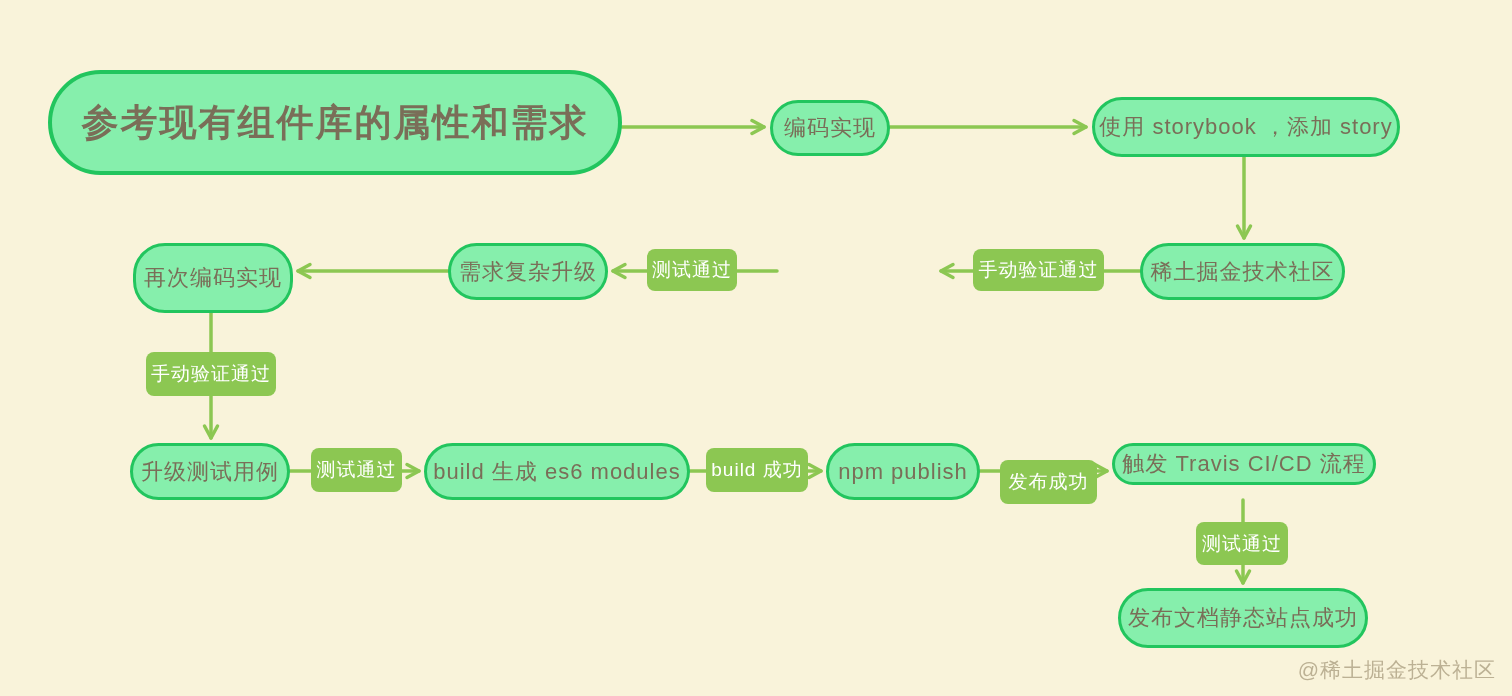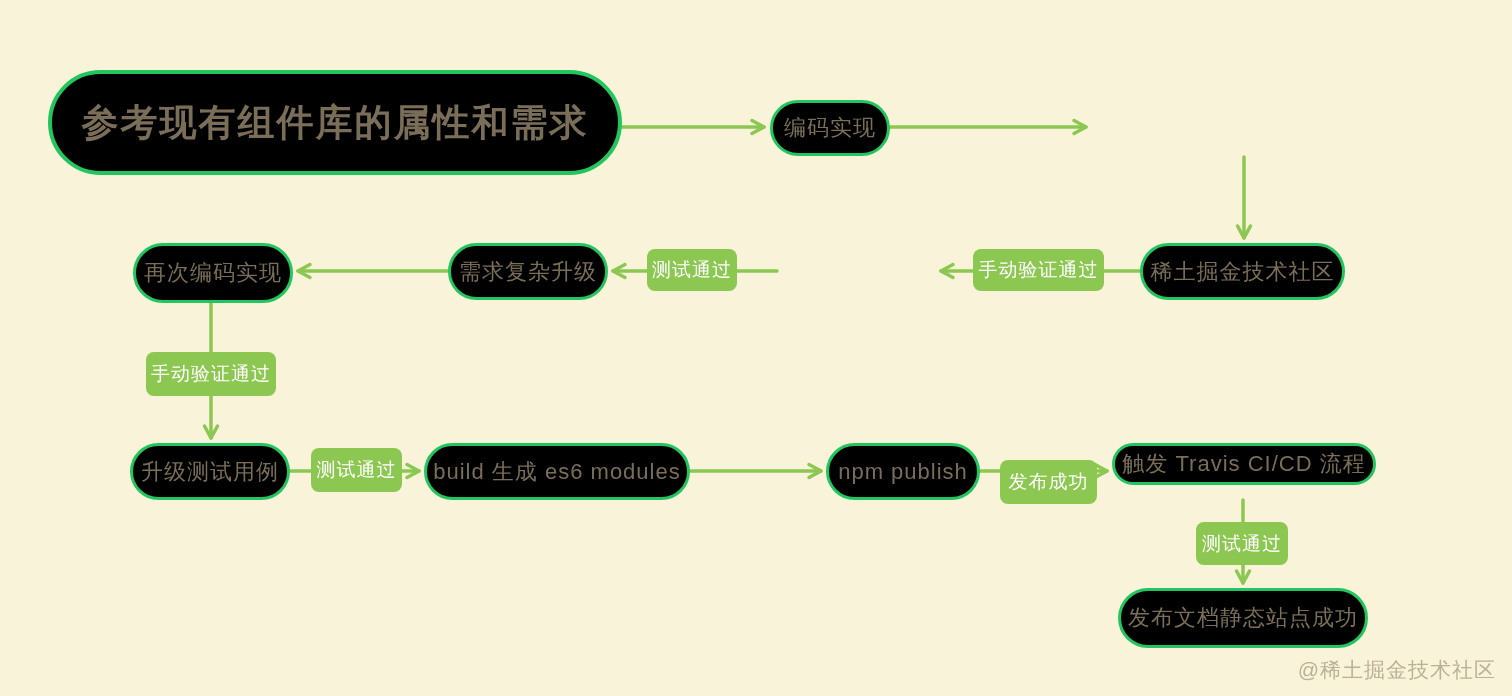--- a/index.html
+++ b/index.html
@@ -6,21 +6,21 @@
   .canvas{
     position:relative;
     width:1512px;height:696px;
     background:#f9f3da;
     font-family:"Liberation Sans", sans-serif;
     overflow:hidden;
   }
   .arrows{position:absolute;left:0;top:0;width:1512px;height:696px;}
   .node{
     position:absolute;
-    background:#000000;
+    background:#86efac;
     border:3px solid #22c55e;
     border-radius:32px;
     display:flex;align-items:center;justify-content:center;
     color:#7a6e58;
     font-size:22px;
     letter-spacing:1px;
     white-space:nowrap;
     box-sizing:border-box;
   }
   .node.title{
@@ -48,21 +48,21 @@
     font-size:21px;
     letter-spacing:1px;
   }
   
   .n-root{left:48px;top:70px;width:574px;height:105px;}
   .n-coding{left:770px;top:100px;width:120px;height:56px;}
   .n-storybook{left:1092px;top:97px;width:308px;height:60px;border-radius:30px;}
   .n-stylecode{left:1140px;top:243px;width:205px;height:57px;}
   .n-addtests{left:777px;top:243px;width:160px;height:57px;}
   .n-complex{left:448px;top:243px;width:160px;height:57px;}
-  .n-recode{left:133px;top:243px;width:160px;height:60px;}
+  .n-recode{left:133px;top:243px;width:160px;height:70px;}
   .n-upgradetests{left:130px;top:443px;width:160px;height:57px;}
   .n-build{left:424px;top:443px;width:266px;height:57px;}
   .n-npm{left:826px;top:443px;width:154px;height:57px;}
   .n-travis{left:1112px;top:443px;width:264px;height:42px;}
   .n-docs{left:1118px;top:588px;width:250px;height:60px;}
   
   .l-testpass1{left:647px;top:249px;width:90px;height:42px;}
   .l-manual1{left:973px;top:249px;width:131px;height:42px;}
   .l-manual2{left:146px;top:352px;width:130px;height:44px;}
   .l-testpass2{left:311px;top:448px;width:91px;height:44px;}
@@ -91,30 +91,32 @@
       <line x1="211" y1="300" x2="211" y2="438" marker-end="url(#chev)"></line>
       <line x1="290" y1="471" x2="419" y2="471" marker-end="url(#chev)"></line>
       <line x1="690" y1="471" x2="821" y2="471" marker-end="url(#chev)"></line>
       <line x1="980" y1="471" x2="1107" y2="471" marker-end="url(#chev)"></line>
       <line x1="1243" y1="500" x2="1243" y2="583" marker-end="url(#chev)"></line>
     </g>
   </svg>
 
   <div class="node title n-root">参考现有组件库的属性和需求</div>
   <div class="node n-coding">编码实现</div>
+  <div class="node n-storybook">使用 storybook ，添加 story</div>
   <div class="node n-stylecode">稀土掘金技术社区</div>
   <div class="node n-complex">需求复杂升级</div>
   <div class="node n-recode">再次编码实现</div>
   <div class="node n-upgradetests">升级测试用例</div>
   <div class="node n-build">build 生成 es6 modules</div>
   <div class="node n-npm">npm  publish</div>
   <div class="node n-travis">触发 Travis CI/CD 流程</div>
   <div class="node n-docs">发布文档静态站点成功</div>
 
   <div class="elabel l-testpass1">测试通过</div>
   <div class="elabel l-manual1">手动验证通过</div>
   <div class="elabel l-manual2">手动验证通过</div>
   <div class="elabel l-testpass2">测试通过</div>
+  <div class="elabel l-buildok">build 成功</div>
   <div class="elabel l-pubok">发布成功</div>
   <div class="elabel l-testpass3">测试通过</div>
 
   <div class="watermark">@稀土掘金技术社区</div>
 </div>
 
 </body></html>

